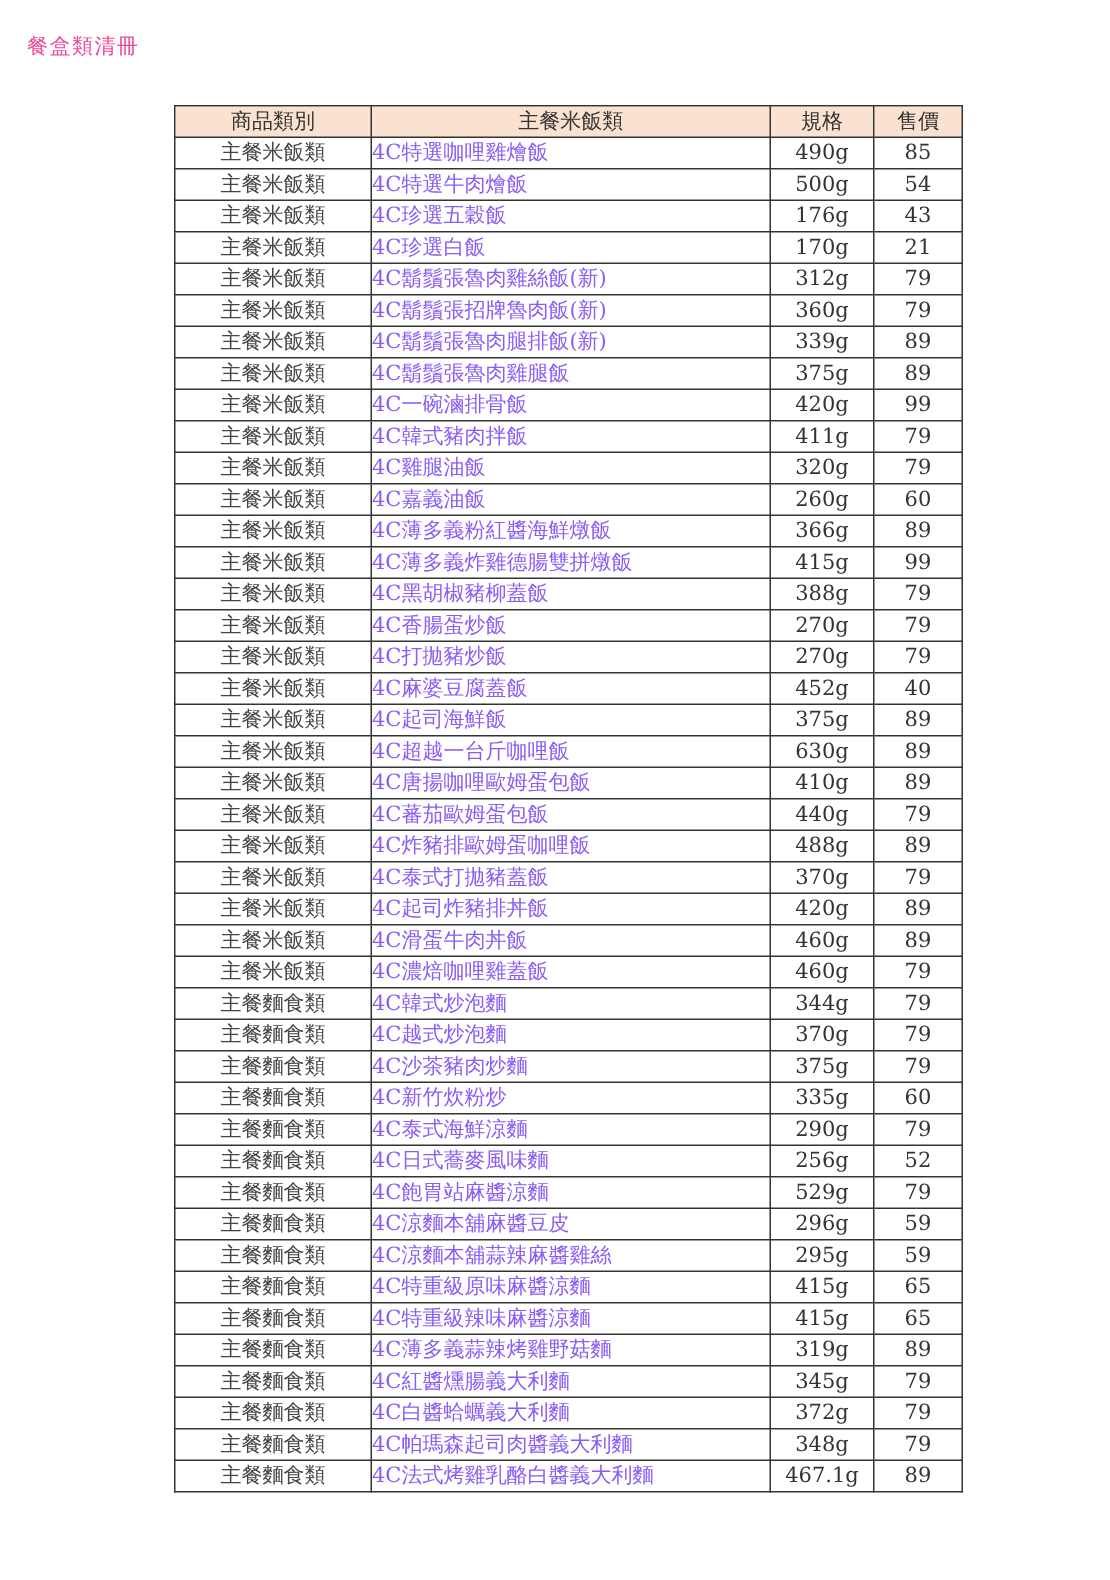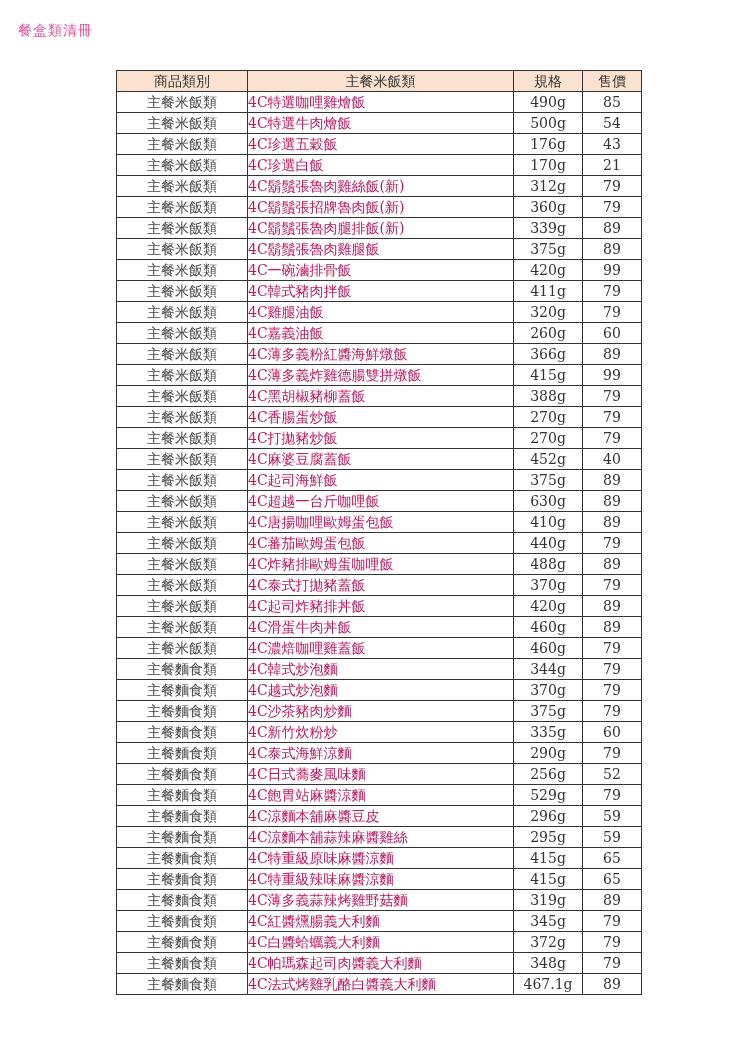--- a/index.html
+++ b/index.html
@@ -9,21 +9,21 @@
   table.catalog { position: absolute; left: 116px; top: 70px; border-collapse: collapse;
                   table-layout: fixed; width: 525px; }
   table.catalog col.c1 { width: 131px; }
   table.catalog col.c2 { width: 266px; }
   table.catalog col.c3 { width: 69px; }
   table.catalog col.c4 { width: 59px; }
   table.catalog th, table.catalog td { border: 1.3px solid #333; height: 20px; padding: 0; font-size: 14px;
                   line-height: 20px; white-space: nowrap; overflow: hidden; font-weight: normal; }
   table.catalog thead th { background: #fbe1cf; text-align: center; color: #333; }
   td.cat { text-align: center; color: #444; margin-left: 20px; }
-  td.name { text-align: left; padding-left: 1px; color: #be185d; }
+  td.name { text-align: left; padding-left: 1px; color: #8b5cf6; }
   td.spec, td.price { text-align: center; color: #333; }
 </style>
 </head>
 <body>
 
 <div class="doc-title">餐盒類清冊</div>
 
 <table class="catalog">
   <colgroup>
       <col class="c1">

